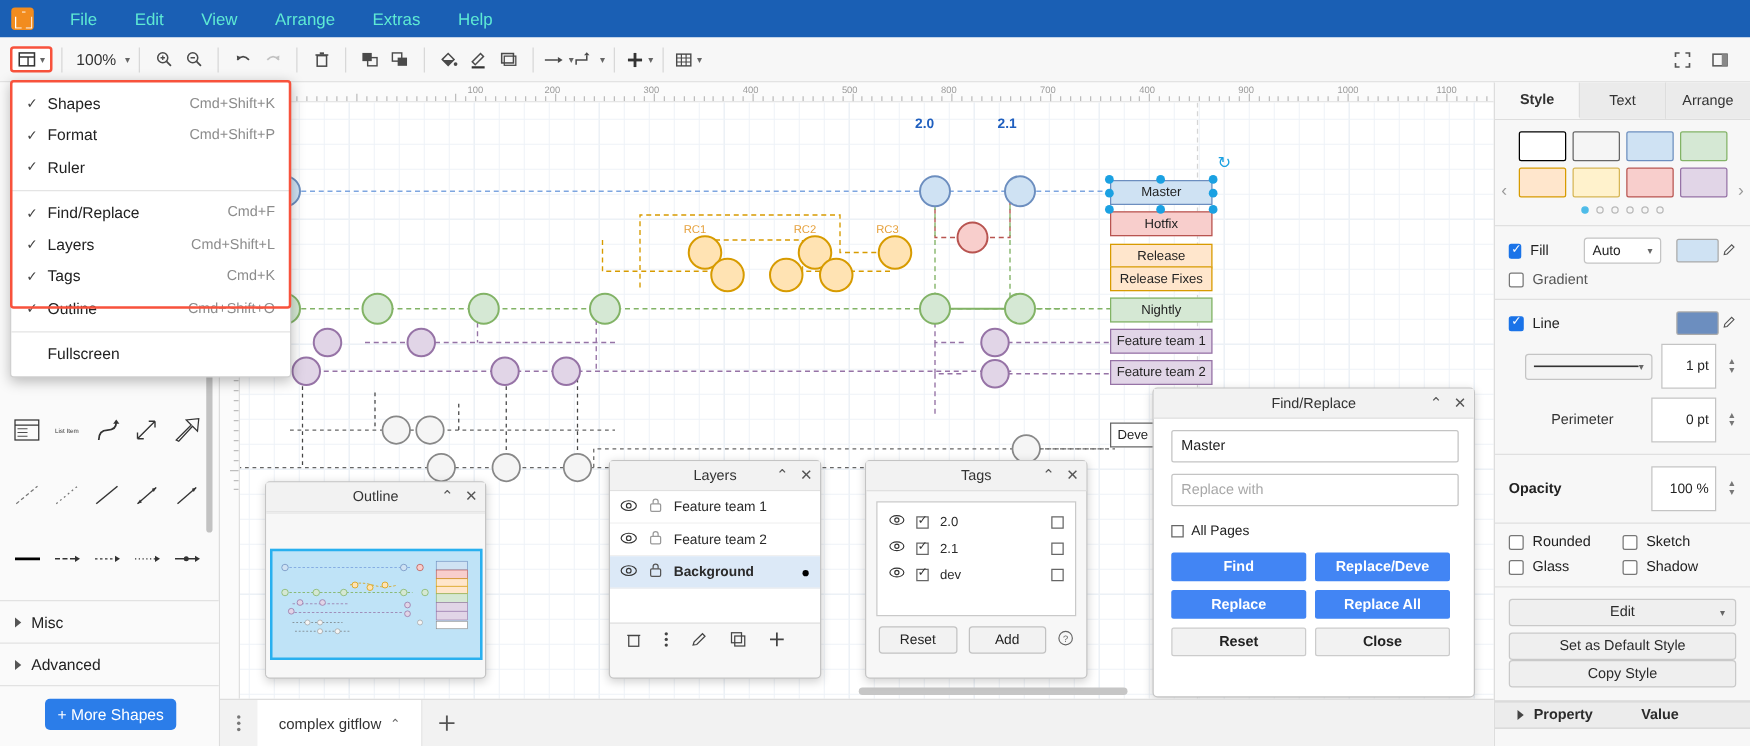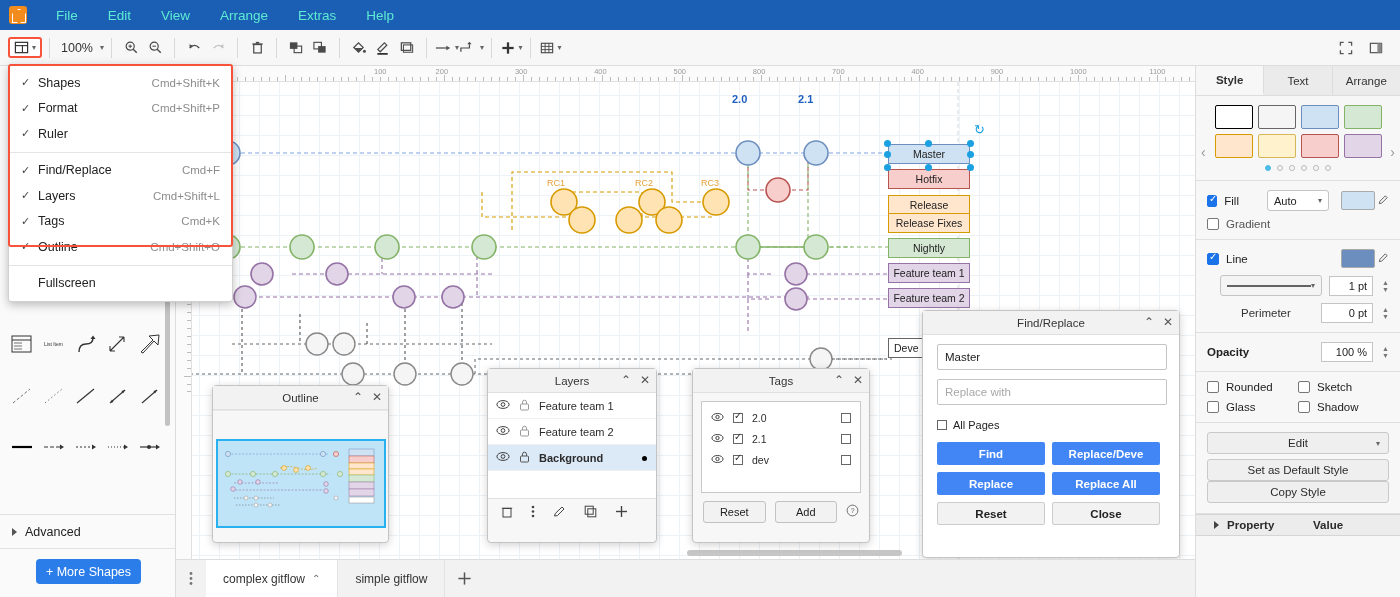--- a/index.html
+++ b/index.html
@@ -209,21 +209,21 @@
           margin-bottom:7px; color:#222;}
   .bcb { width:12px; height:12px; border:1px solid #777; border-radius:2px;
          background:#fff; display:inline-block; position:relative;}
   .bcb.on { background:#1a73e8; border-color:#1a73e8; }
   .bcb.on:after{content:"✓"; position:absolute; color:#fff; font-size:10px;
          left:1px; top:-3px;}
   .sel-ctrl { border:1px solid #c4c4c4; border-radius:3px; background:#fff;
     height:21px; font-size:11px; display:flex; align-items:center;
     padding:0 6px; justify-content:space-between;}
   .clrbtn { width:34px; height:19px; border:1px solid #aaa; border-radius:2px;}
-  .numfield { border:1px solid #c4c4c4; background:#fff; height:20px;
+  .numfield { border:1px solid #c4c4c4; background:#fff; height:36px;
     width:52px; font-size:11px; display:flex; align-items:center;
     justify-content:flex-end; padding-right:5px; }
   .spin { display:flex; flex-direction:column; margin-left:2px; color:#777;
     font-size:7px; line-height:7px; }
   .wide-btn { border:1px solid #c9c9c9; background:#efefef; border-radius:3px;
     height:22px; font-size:11.5px; display:flex; align-items:center;
     justify-content:center; margin-bottom:5px; cursor:pointer; position:relative;}
   #prop-head { display:flex; height:22px; align-items:center;
     border-top:1px solid #d5d5d5; border-bottom:1px solid #d5d5d5;
     font-size:11.5px; font-weight:bold; background:#ececec; padding-left:18px; }
@@ -631,20 +631,24 @@
       </div>
     <div class="shp">
         <svg viewBox="0 0 26 24">
           <line x1="3" y1="12" x2="19" y2="12" stroke="#333" stroke-width="1.2"></line>
           <circle cx="12" cy="12" r="2" fill="#333"></circle>
           <path d="M19 9.5 L23 12 L19 14.5 Z" fill="#333"></path>
         </svg>
       </div>
   </div>
   <div id="shapes-scroll"></div>
+  <div class="shp-section" style="top:414px">
+    <span class="tri"></span>
+    <span>Misc</span>
+  </div>
   <div class="shp-section" style="top:448px">
     <span class="tri"></span>
     <span>Advanced</span>
   </div>
   <div style="position:absolute;left:0;top:482px;width:176px;height:49px;border-top:1px solid #e2e2e2;background:#fafafa"></div>
   <div id="more-shapes">+ More Shapes</div>
 </div>
 
 <div id="canvas-corner"></div>
 <div id="hruler">
@@ -1268,23 +1272,20 @@
     <svg width="4" height="15" viewBox="0 0 4 15">
         <circle cx="2" cy="2.5" r="1.4" fill="#777"></circle>
         <circle cx="2" cy="7.5" r="1.4" fill="#777"></circle>
         <circle cx="2" cy="12.5" r="1.4" fill="#777"></circle>
       </svg>
   </div>
   <div class="ptab active">
     <span>complex gitflow</span>
     <span style="font-size:10px;color:#666">⌃</span>
   </div>
-  <div class="ptab">
-    <span>simple gitflow</span>
-  </div>
   <div id="addtab">
     <svg width="15" height="15" viewBox="0 0 16 16">
         <line x1="8" y1="1.5" x2="8" y2="14.5" stroke="#555" stroke-width="1.6"></line>
         <line x1="1.5" y1="8" x2="14.5" y2="8" stroke="#555" stroke-width="1.6"></line>
       </svg>
   </div>
 </div>
 
 <div id="viewmenu">
   <div class="vm-item">

